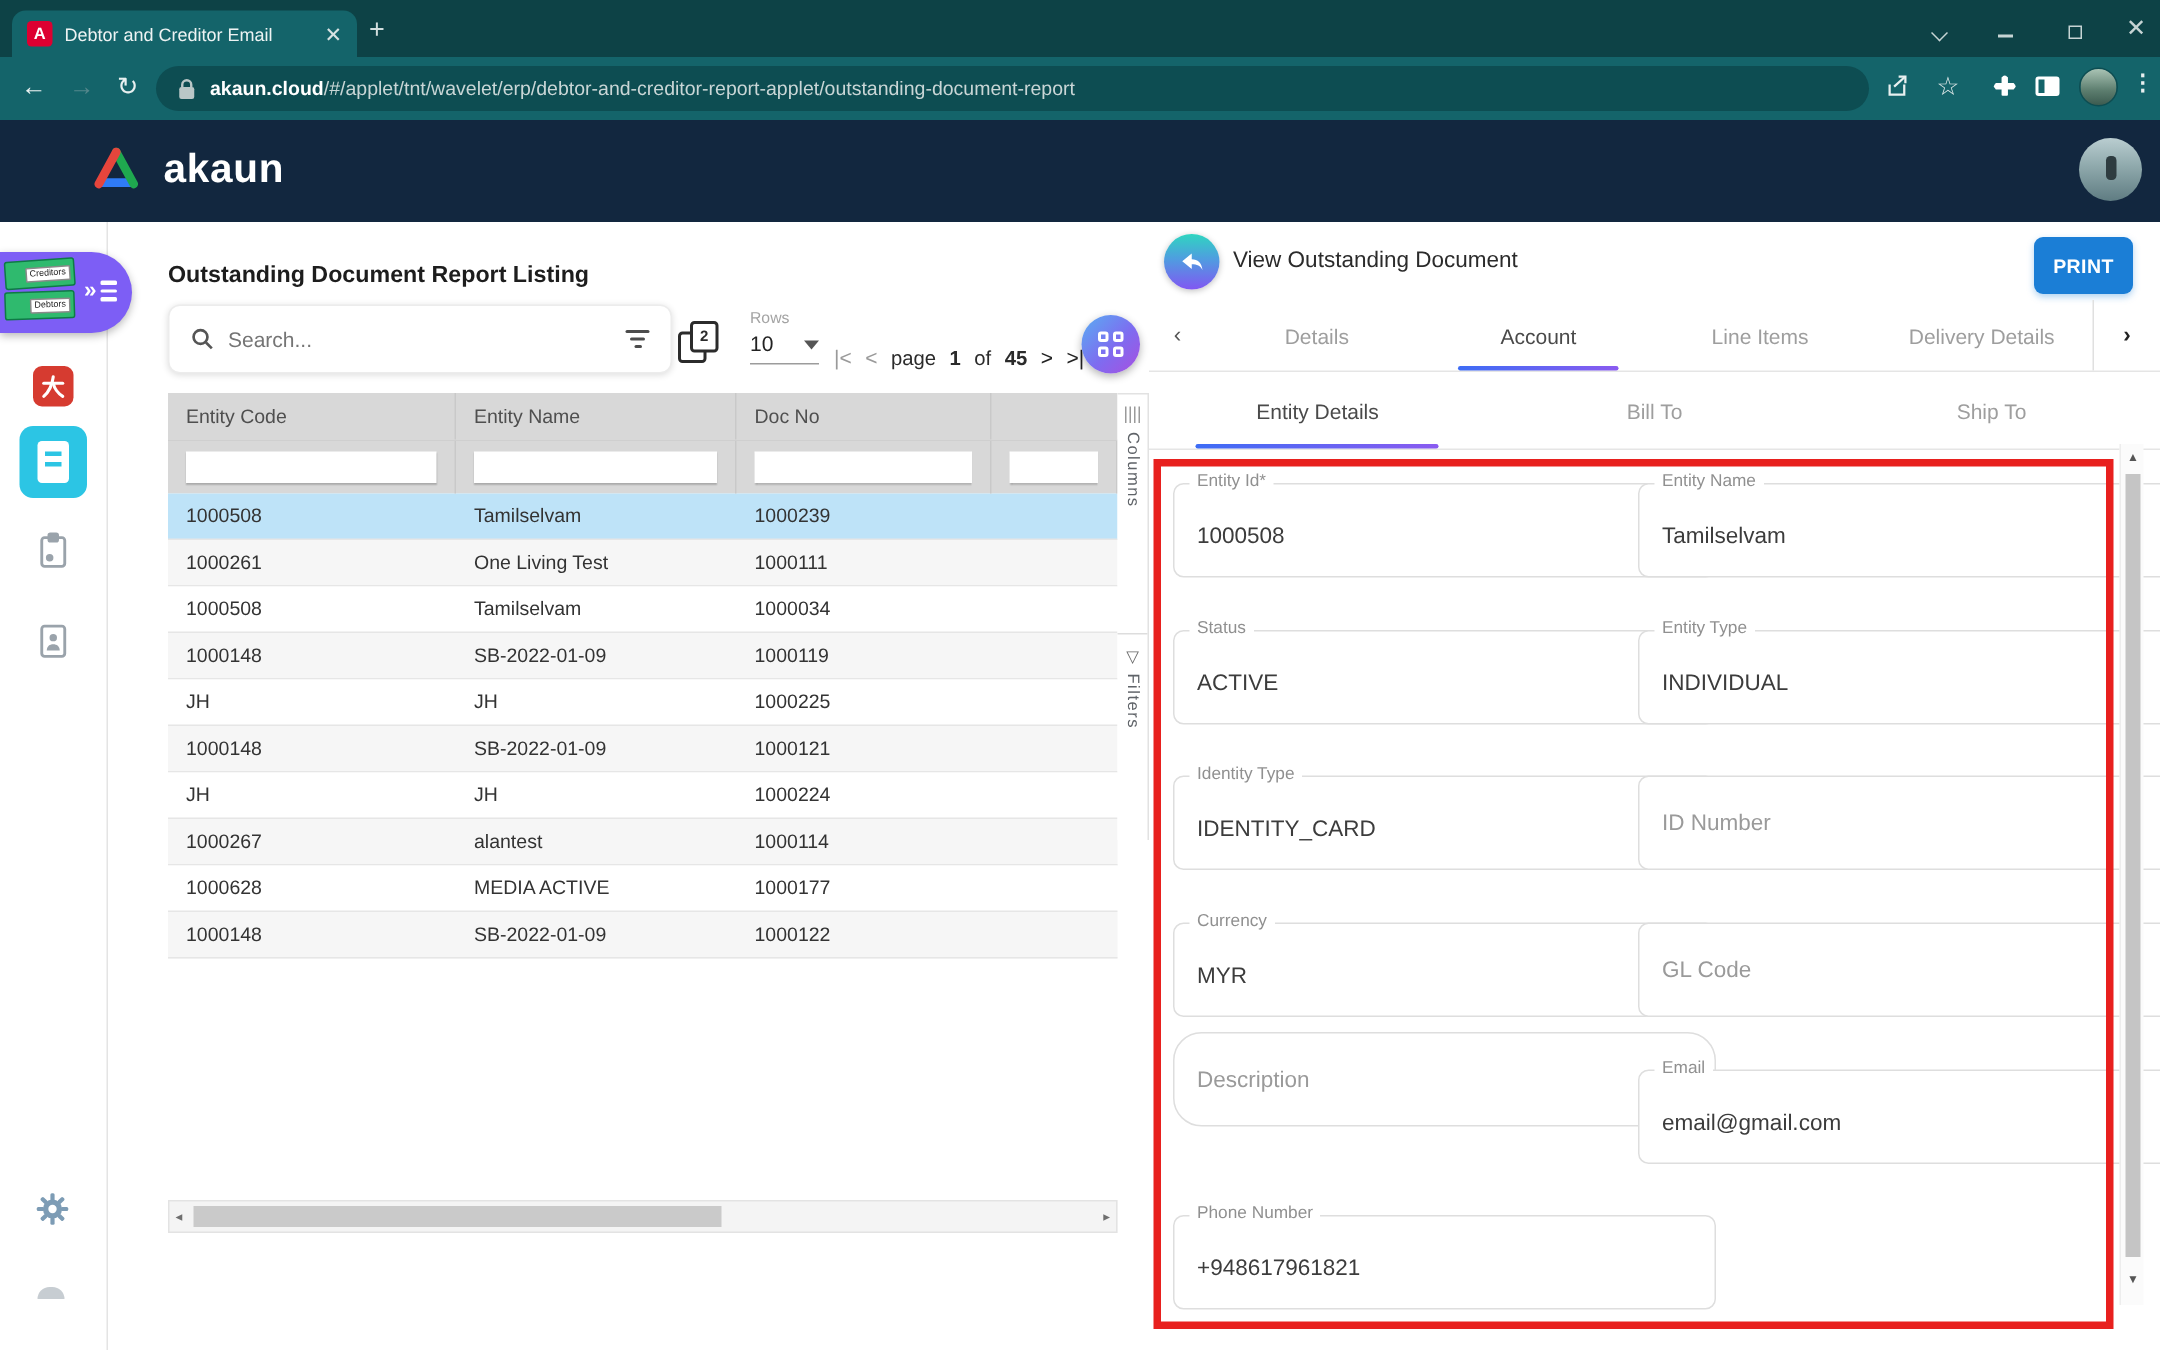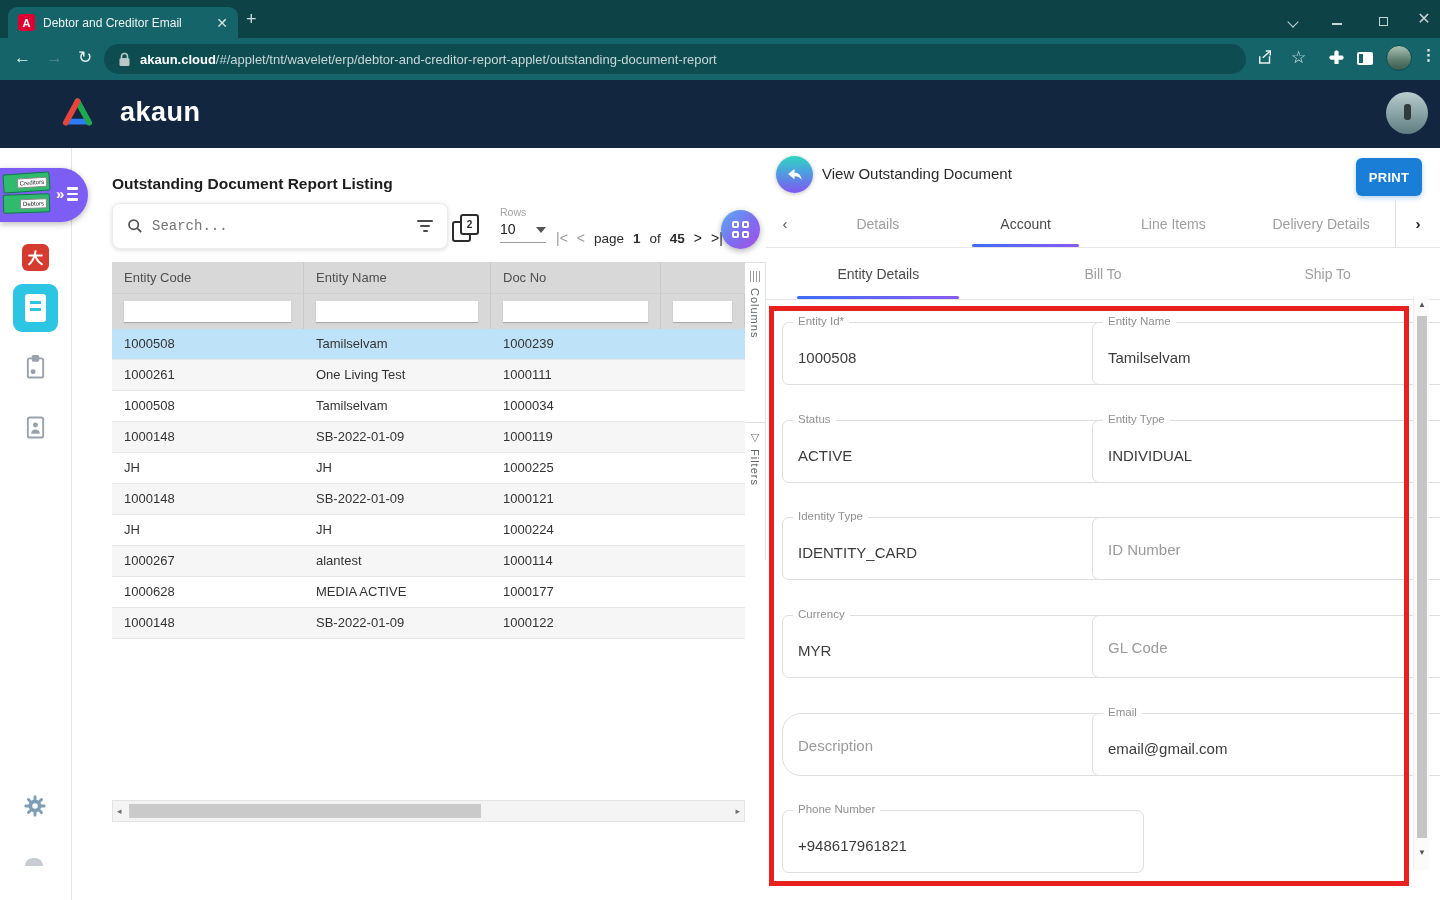--- a/index.html
+++ b/index.html
@@ -22,21 +22,21 @@
   .urlbar { position:absolute; left:104px; top:6px; width:1142px; height:30px; border-radius:15px; background:#0d4d52; display:flex; align-items:center; padding:0 14px; gap:9px; }
   .url-domain { color:#fff; font-weight:700; font-size:13px; }
   .url-path { color:#c9d6d6; font-size:13px; }
   .tb-right { position:absolute; top:8px; }
   .panel-ic { display:inline-block; width:16px; height:13px; background:#fff; border-radius:2px; position:relative; }
   .panel-ic::before { content:''; position:absolute; left:2px; top:2px; width:4px; height:9px; background:#14646a; }
   .avatar-sm { width:26px; height:26px; border-radius:50%; background:linear-gradient(180deg,#a9c3b4 0%,#5c7d6e 60%,#3c5b50 100%); border:1px solid #0d4d52; }
 
   
   .appheader { position:absolute; left:0; top:80px; width:1440px; height:68px; background:#12273f; }
-  .logo { position:absolute; left:62px; top:17px; display:flex; align-items:center; gap:27px; }
+  .logo { position:absolute; left:62px; top:17px; display:flex; align-items:center; gap:16px; }
   .logo-text { color:#fff; font-size:27px; font-weight:700; letter-spacing:.5px; }
   .avatar-lg { position:absolute; left:1386px; top:12px; width:42px; height:42px; border-radius:50%; background:linear-gradient(180deg,#b9cdd0 0%,#8fa9ac 45%,#5f7c82 100%); overflow:hidden; }
   .avatar-lg::before { content:''; position:absolute; left:18px; top:12px; width:7px; height:16px; background:#2e3c40; border-radius:3px; }
 
   
   .sidebar { position:absolute; left:0; top:148px; width:72px; height:752px; background:#fff; border-right:1px solid #e4e4e4; }
   .applet-pill { position:absolute; left:0; top:20px; width:88px; height:54px; background:#7d5ef5; border-radius:0 28px 28px 0; box-shadow:0 2px 6px rgba(0,0,0,.28); z-index:5; }
   .books { position:absolute; left:3px; top:5px; width:48px; }
   .book { width:47px; height:19px; background:#2fba6e; border:1px solid #0e7a45; border-radius:2px; display:flex; align-items:center; justify-content:flex-end; padding-right:2px; transform:rotate(-4deg); }
   .book + .book { margin-top:2px; transform:rotate(-2deg); }
@@ -51,21 +51,21 @@
   .doc-white::before { content:''; position:absolute; left:5px; top:7px; width:11px; height:3px; background:#2cc5e4; box-shadow:0 7px 0 #2cc5e4; }
   .sb-ic { position:absolute; left:24px; }
   .gear-wrap { position:absolute; left:23px; top:646px; }
   .person-ic { position:absolute; left:25px; top:708px; width:20px; height:20px; }
   .person-ic .head { width:9px; height:9px; border-radius:50%; background:#c7cdd2; margin:0 auto; }
   .person-ic .body { width:18px; height:8px; border-radius:9px 9px 0 0; background:#c7cdd2; margin-top:2px; }
 
   
   .l-title { position:absolute; left:112px; top:175px; font-size:15.5px; font-weight:700; color:#1d1d1d; }
   .searchbox { position:absolute; left:112px; top:203px; width:336px; height:46px; background:#fff; border:1px solid #ececec; border-radius:8px; box-shadow:0 1px 5px rgba(0,0,0,.14); display:flex; align-items:center; padding:0 14px; gap:9px; }
-  .search-ph { flex:1; color:#1d4ed8; font-size:14px; border:none; outline:none; background:transparent; font-family:Liberation Mono, monospace; }
+  .search-ph { flex:1; color:#1d4ed8; font-size:14px; border:none; outline:none; background:transparent; font-family:Liberation Sans, sans-serif; }
   .filterlines { display:flex; flex-direction:column; align-items:center; gap:3px; }
   .filterlines span { height:2px; background:#4c4c4c; border-radius:1px; }
   .fl1{width:16px}.fl2{width:10px}.fl3{width:5px}
   .pagesicon { position:absolute; left:452px; top:214px; width:27px; height:28px; }
   .pg-back { position:absolute; left:0; bottom:0; width:19px; height:21px; border:2px solid #2b2b2b; border-radius:3px; background:#fff; }
   .pg-front { position:absolute; right:0; top:0; width:19px; height:21px; border:2px solid #2b2b2b; border-radius:3px; background:#fff; font-size:10px; font-weight:700; color:#2b2b2b; display:flex; align-items:center; justify-content:center; }
   .rows-label { position:absolute; left:500px; top:206px; font-size:10.5px; color:#a3a3a3; }
   .rows-select { position:absolute; left:500px; top:221px; width:46px; height:22px; border-bottom:1px solid #9c9c9c; font-size:14px; color:#222; }
   .rows-caret { position:absolute; left:536px; top:227px; width:0; height:0; border-left:5px solid transparent; border-right:5px solid transparent; border-top:6px solid #555; }
   .pager { position:absolute; left:556px; top:230px; display:flex; align-items:center; gap:9px; font-size:13.5px; color:#2b2b2b; white-space:nowrap; }
@@ -455,21 +455,21 @@
   <div class="fieldbox" style="left:326px;top:369px;">
     <span class="fph">ID Number</span>
   </div>
   <div class="fieldbox" style="left:16px;top:467px;">
     <span class="flabel">Currency</span>
     <span class="fvalue">MYR</span>
   </div>
   <div class="fieldbox" style="left:326px;top:467px;">
     <span class="fph">GL Code</span>
   </div>
-  <div class="fieldbox" style="left:16px;top:565px;border-radius:19px;">
+  <div class="fieldbox" style="left:16px;top:540px;border-radius:19px;">
     <span class="fph">Description</span>
   </div>
   <div class="fieldbox" style="left:326px;top:565px;">
     <span class="flabel">Email</span>
     <span class="fvalue">email@gmail.com</span>
   </div>
   <div class="fieldbox" style="left:16px;top:662px;">
     <span class="flabel">Phone Number</span>
     <span class="fvalue">+948617961821</span>
   </div>

